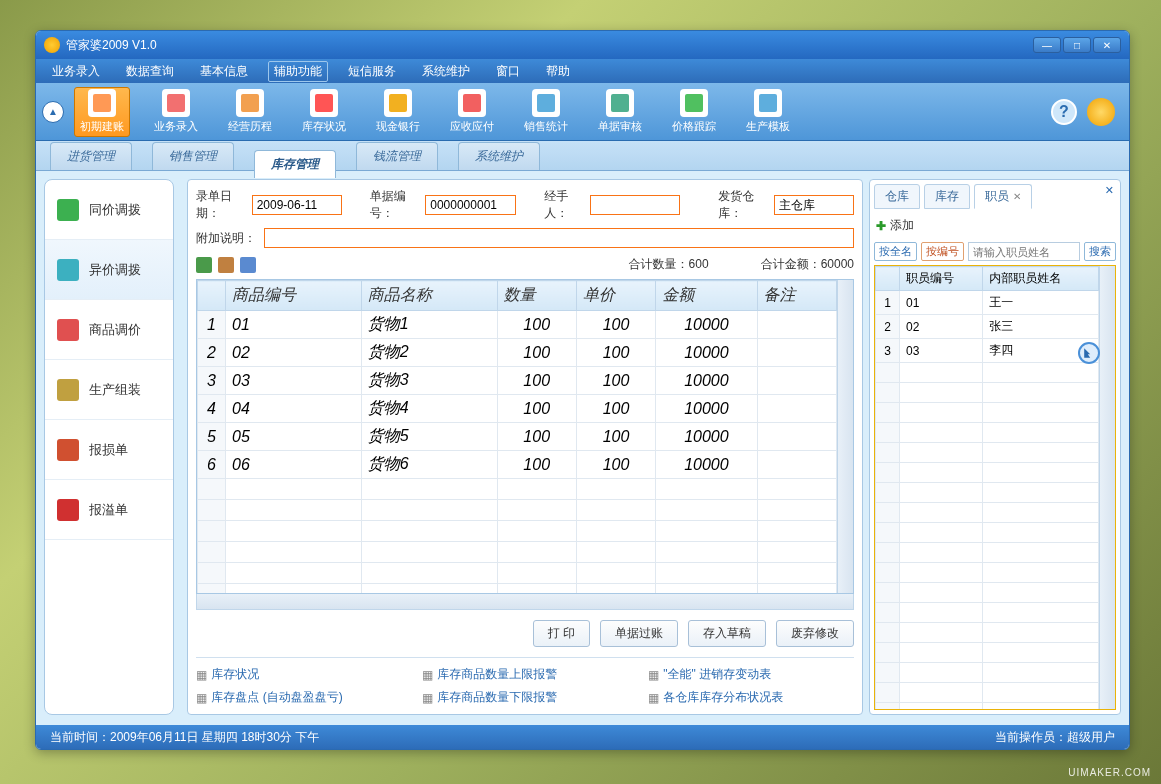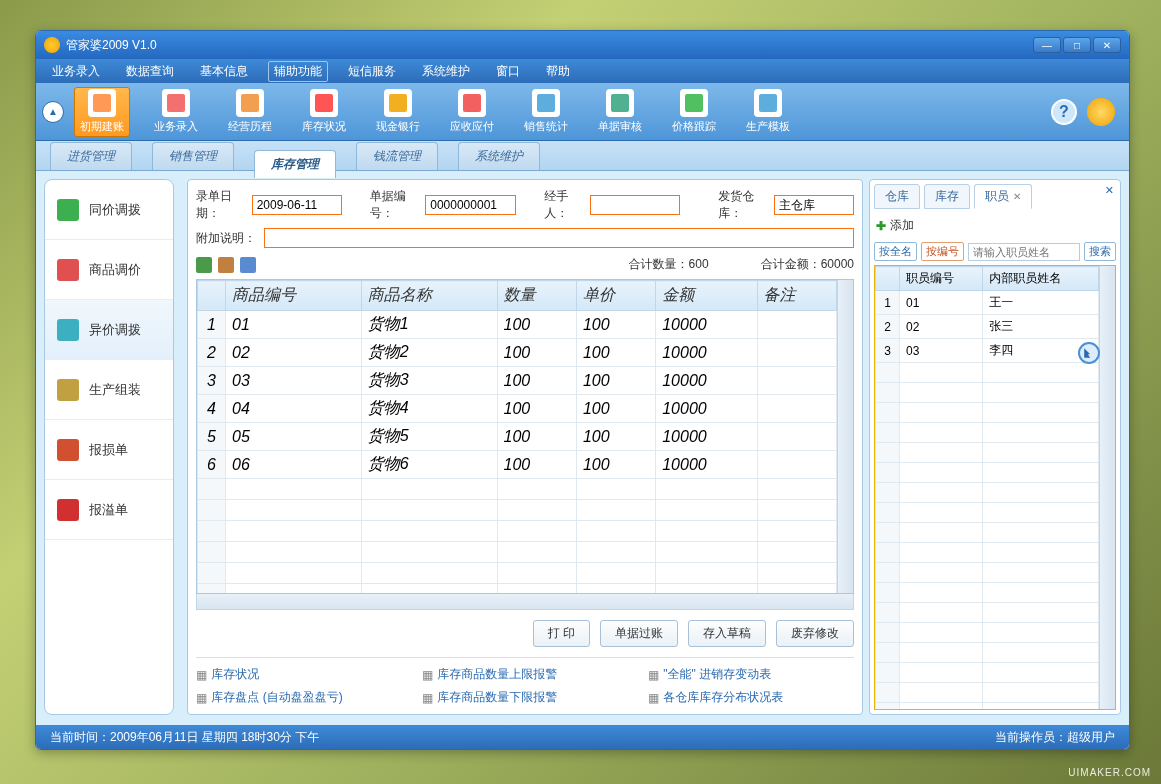--- a/index.html
+++ b/index.html
@@ -49,41 +49,41 @@
 .form-row .lbl { color: #333; }
 
 .mini-icons { display: flex; align-items: center; gap: 6px; padding: 2px 0 6px 0; font-size: 12px; }
 .mini-icons .mi { width: 16px; height: 16px; border-radius: 2px; cursor: pointer; }
 .mini-icons .totals { margin-left: auto; display: flex; gap: 52px; color: #333; }
 
 .grid-wrap { flex: 1; border: 1px solid #a8c8e4; display: flex; overflow: hidden; min-height: 0; }
 .grid { flex: 1; border-collapse: collapse; font-size: 16px; font-style: italic; }
 .grid th { background: linear-gradient(#e8f3fc, #d4e8f7); border: 1px solid #c0d6ea; padding: 4px 6px; font-weight: normal; color: #333; text-align: left; }
 .grid td { border: 1px solid #e0e8f0; padding: 3px 6px; height: 21px; }
-.grid td.num { text-align: left; }
+.grid td.num { text-align: center; }
 .grid td.rn { background: #f5f8fb; text-align: center; width: 28px; }
 .grid-scroll { width: 16px; background: linear-gradient(90deg,#e8f0f8,#d8e4f0); border-left: 1px solid #c0d6ea; }
 .hscroll { height: 16px; background: linear-gradient(#e8f0f8,#d8e4f0); border: 1px solid #c0d6ea; border-top: none; }
 
 .action-btns { display: flex; justify-content: flex-end; gap: 10px; padding: 10px 0; }
 .btn { padding: 4px 14px; font-size: 12px; background: linear-gradient(#fdfdfd,#eaf1f8); border: 1px solid #a8c0d8; border-radius: 3px; cursor: pointer; color: #333; }
 
 .links-area { border-top: 1px solid #d0e0ef; padding-top: 8px; display: grid; grid-template-columns: 1fr 1fr 1fr; gap: 6px 20px; font-size: 12px; }
 .links-area .lnk { color: #2a6ab0; cursor: pointer; display: flex; align-items: center; gap: 4px; }
 .links-area .lnk::before { content:"▦"; color:#888; }
 
 
 .right-panel { width: 252px; background: #fff; border: 1px solid #a8c8e4; border-radius: 4px; padding: 4px; display: flex; flex-direction: column; position: relative; }
 .rp-close { position: absolute; right: 6px; top: 4px; color: #2a6ab0; cursor: pointer; font-size: 11px; }
 .rp-tabs { display: flex; gap: 4px; margin-bottom: 4px; }
 .rp-tab { padding: 3px 10px; font-size: 12px; color: #3a6a9a; border: 1px solid #b8d0e6; border-radius: 3px 3px 0 0; cursor: pointer; background: #f0f6fc; display: flex; align-items: center; gap: 4px; }
 .rp-tab.active { background: #fff; border-bottom-color: #fff; font-weight: normal; }
 .rp-add { display: flex; align-items: center; gap: 4px; font-size: 12px; color: #333; padding: 4px 2px; cursor: pointer; }
 .rp-add .plus { color: #2a9a2a; font-weight: bold; }
-.rp-search { display: flex; align-items: center; gap: 4px; padding: 4px 0; font-size: 11px; }
+.rp-search { display: flex; gap: 4px; padding: 4px 0; font-size: 11px; }
 .rp-search .sbtn { padding: 1px 4px; border: 1px solid #8fb8d9; color: #2a6ab0; border-radius: 2px; cursor: pointer; background: #fff; }
 .rp-search input { flex: 1; border: 1px solid #b8cde0; padding: 2px 4px; font-size: 11px; min-width: 0; }
 .rp-grid-wrap { flex: 1; border: 1px solid #eab308; overflow: hidden; display: flex; }
 .rp-grid { flex: 1; border-collapse: collapse; font-size: 12px; }
 .rp-grid th { background: linear-gradient(#e8f3fc,#d4e8f7); border: 1px solid #c0d6ea; padding: 3px 6px; font-weight: normal; text-align: left; }
 .rp-grid td { border: 1px solid #e0e8f0; padding: 3px 6px; height: 20px; }
 .rp-grid td.rn { background: #f5f8fb; text-align: center; width: 24px; }
 .rp-cursor { position: absolute; right: 20px; top: 162px; width: 22px; height: 22px; border: 2px solid #4a90d8; border-radius: 50%; background: rgba(200,225,250,0.6); display: flex; align-items: center; justify-content: center; }
 
 
@@ -193,27 +193,27 @@
       <div class="main-tab">系统维护</div>
     </div>
 
   <div class="content">
 
     <div class="sidebar" id="sidebar">
         <div class="side-item">
           <div class="sicon" style="background:#3cb050"></div>
           <span>同价调拨</span>
         </div>
+        <div class="side-item selected">
+          <div class="sicon" style="background:#3cb0c0"></div>
+          <span>异价调拨</span>
+        </div>
         <div class="side-item">
           <div class="sicon" style="background:#e05050"></div>
           <span>商品调价</span>
-        </div>
-        <div class="side-item selected">
-          <div class="sicon" style="background:#3cb0c0"></div>
-          <span>异价调拨</span>
         </div>
         <div class="side-item">
           <div class="sicon" style="background:#c0a040"></div>
           <span>生产组装</span>
         </div>
         <div class="side-item">
           <div class="sicon" style="background:#d05030"></div>
           <span>报损单</span>
         </div>
         <div class="side-item">

